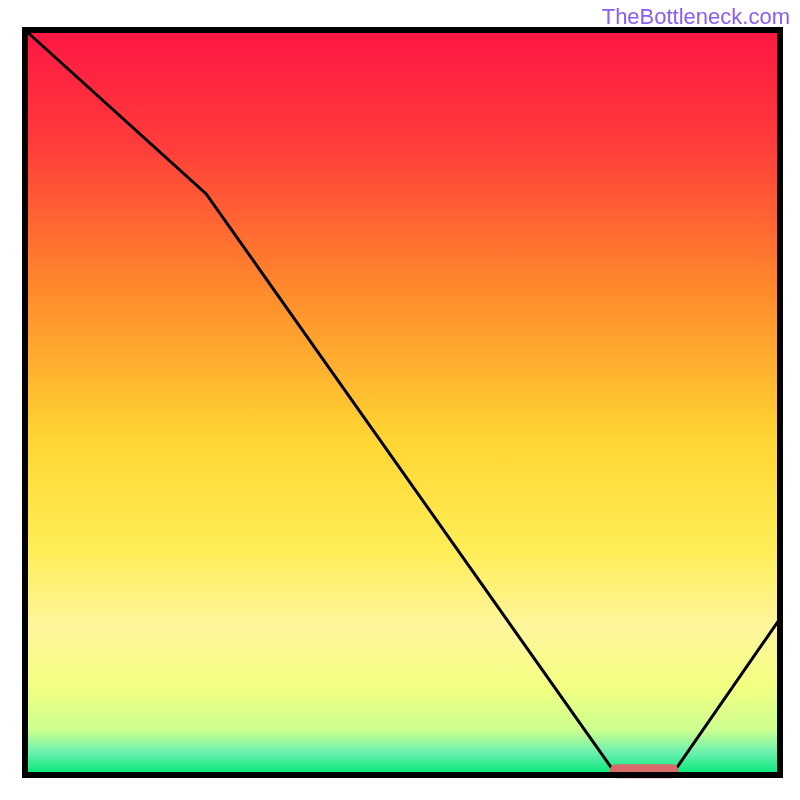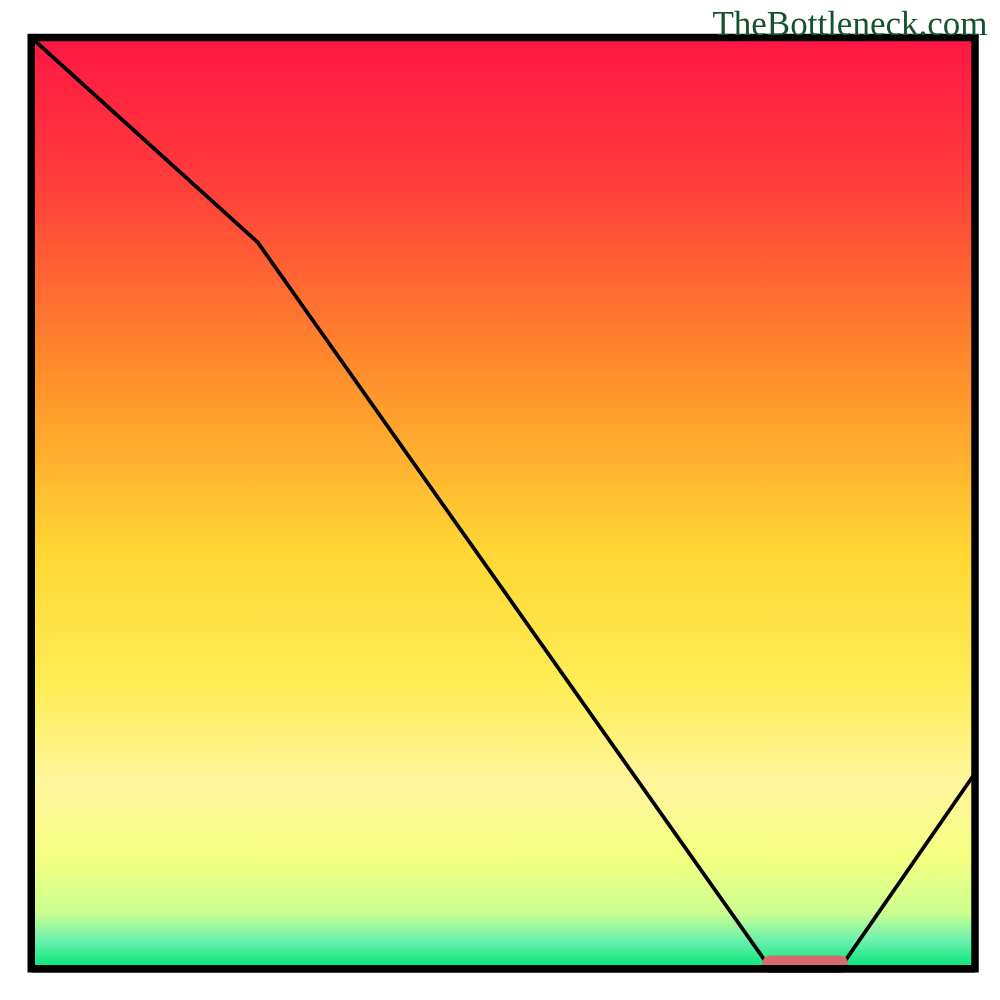--- a/index.html
+++ b/index.html
@@ -12,25 +12,24 @@
   }
   .container {
     position: relative;
     width: 800px;
     height: 800px;
   }
   .watermark {
     position: absolute;
     top: 4px;
     right: 10px;
-    font-size: 28px;
-    color: #14532d;
+    font-size: 22px;
+    color: #8b5cf6;
     font-weight: normal;
     z-index: 10;
-    font-family: Liberation Serif, serif;
   }
   svg {
     display: block;
   }
 </style>
 </head>
 <body>
 
 <div class="container">
   <div class="watermark">TheBottleneck.com</div>

